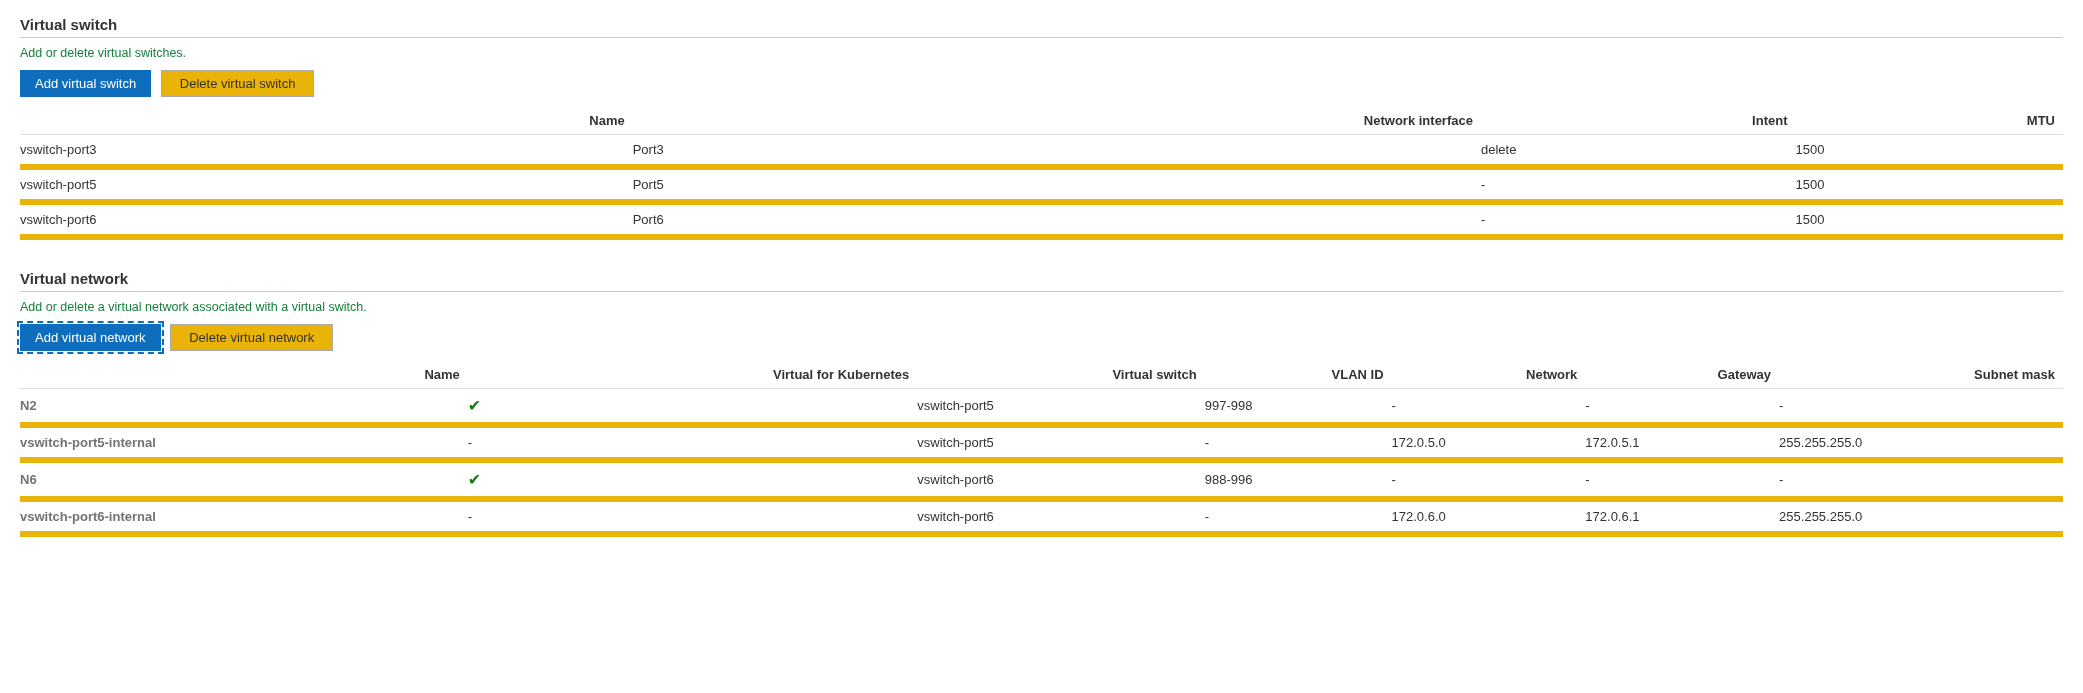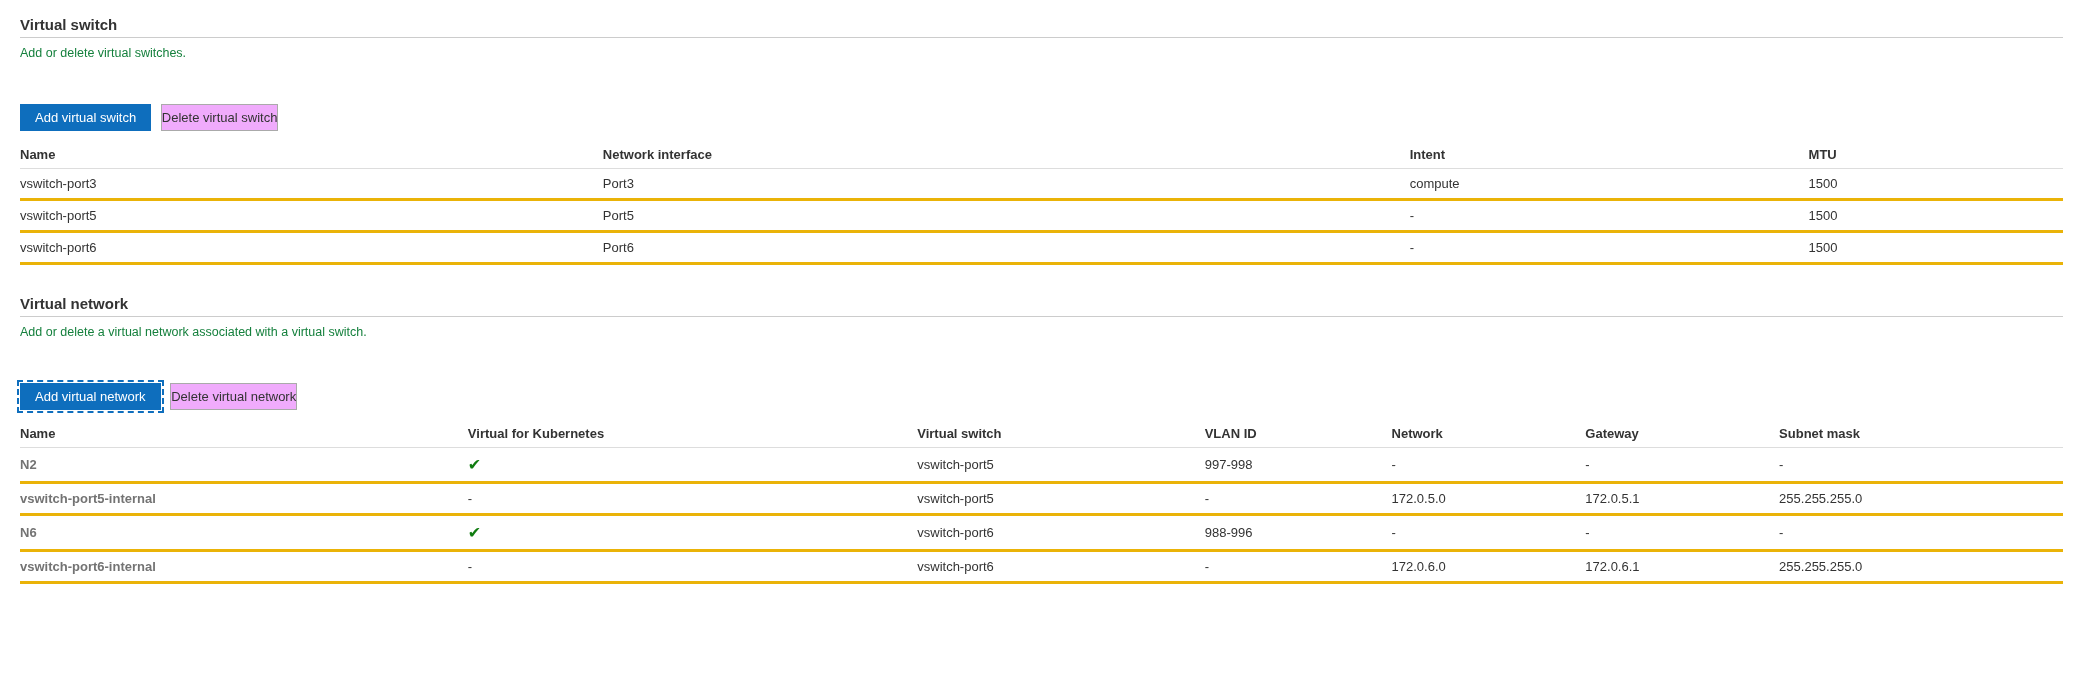--- a/index.html
+++ b/index.html
@@ -26,54 +26,53 @@
       margin-bottom: 10px;
     }
     .btn-primary {
       background-color: #0e6ebd;
       color: #fff;
       border: 1px solid #0e6ebd;
       padding: 5px 14px;
       font-size: 13px;
       cursor: pointer;
       margin-right: 6px;
-      margin-top: 34px;
     }
     .btn-secondary {
-      background-color: #f0abfc;
+      background-color: #eab308;
       color: #333;
       border: 1px solid #aaa;
-      padding: 5px 0;
+      padding: 5px 18px;
       font-size: 13px;
       cursor: pointer;
       margin-right: 6px;
     }
     .btn-focused {
       outline: 2px dashed #0e6ebd;
       outline-offset: 1px;
     }
     .table-container {
       width: 100%;
       margin-bottom: 6px;
     }
     table {
       width: 100%;
       border-collapse: collapse;
       font-size: 13px;
     }
     thead th {
-      text-align: left;
+      text-align: right;
       font-weight: 600;
       padding: 6px 8px 6px 0;
       border-bottom: 1px solid #ddd;
       color: #333;
       white-space: nowrap;
     }
     tbody tr {
-      border-bottom: 3px solid #eab308;
+      border-bottom: 6px solid #eab308;
     }
     tbody td {
       padding: 7px 8px 7px 0;
       vertical-align: middle;
       color: #333;
     }
     .link-blue {
       color: #737373;
       cursor: pointer;
       text-decoration: none;
@@ -102,21 +101,21 @@
           <th>Name</th>
           <th>Network interface</th>
           <th>Intent</th>
           <th>MTU</th>
         </tr>
       </thead>
       <tbody id="virtual-switch-tbody">
       <tr>
       <td>vswitch-port3</td>
       <td>Port3</td>
-      <td>compute</td>
+      <td>delete</td>
       <td>1500</td>
     </tr>
           <tr>
       <td>vswitch-port5</td>
       <td>Port5</td>
       <td>-</td>
       <td>1500</td>
     </tr>
           <tr>
       <td>vswitch-port6</td>

